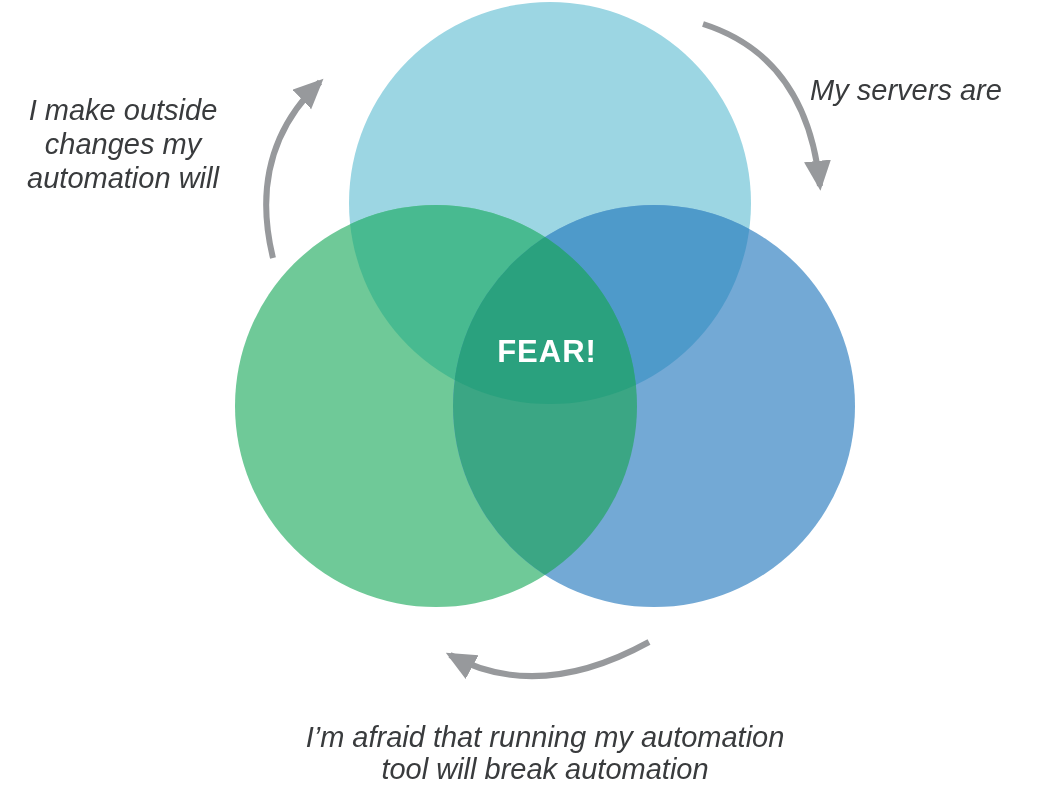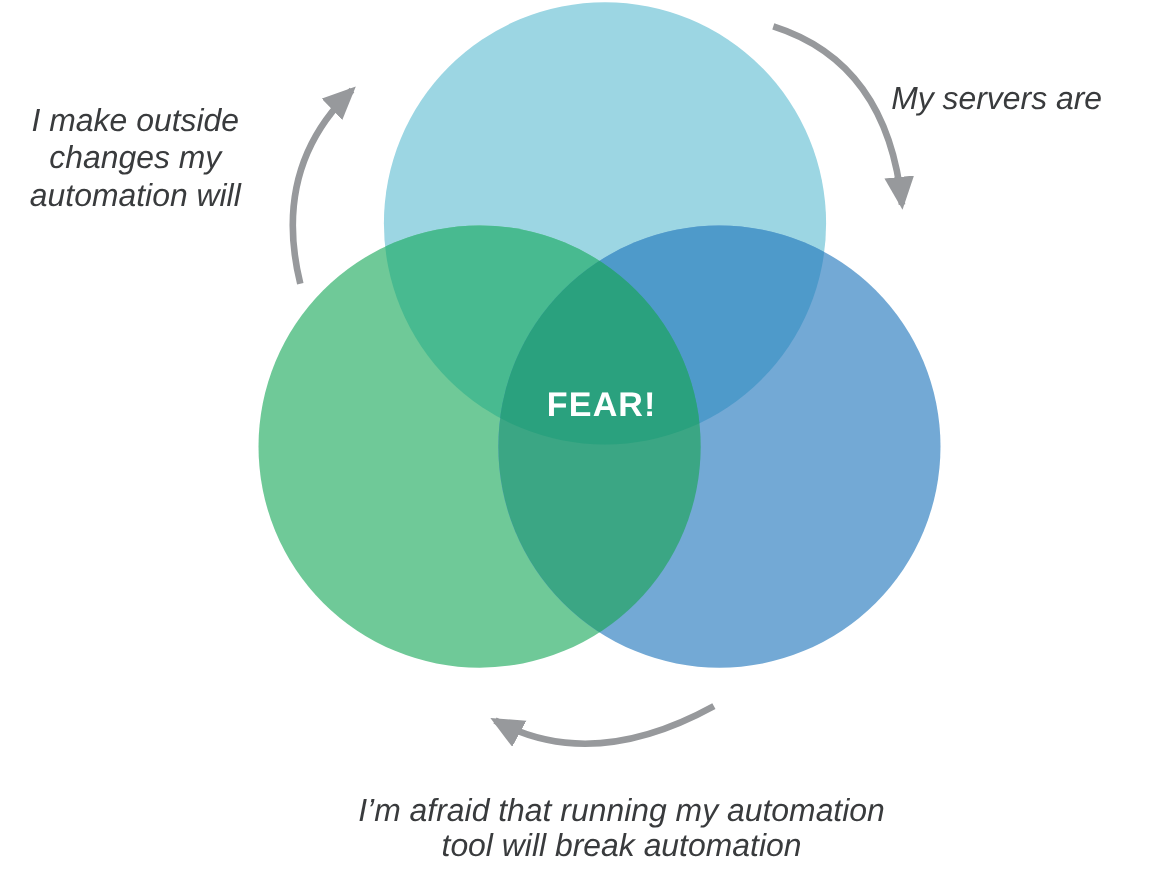--- a/index.html
+++ b/index.html
@@ -18,32 +18,31 @@
     text-align: center;
     font-style: italic;
     font-size: 29px;
     line-height: 34px;
     color: #393b3d;
     white-space: nowrap;
   }
   .cycle-label span { display: block; }
   #label-top-left  { left: 123px; top: 144px; }
   #label-top-right { left: 906px; top: 90px;  line-height: 32px; }
-  #label-bottom    { left: 545px; top: 753px; line-height: 32px; margin-left: 20px; }
+  #label-bottom    { left: 545px; top: 753px; line-height: 32px; }
   .fear-label {
     position: absolute;
     left: 547px;
     top: 352px;
     transform: translate(-50%, -50%);
     font-weight: 800;
     font-size: 31px;
     letter-spacing: 1px;
     color: #ffffff;
     white-space: nowrap;
-    margin-top: 16px;
   }
 </style>
 </head>
 <body>
 
 <div class="stage">
 
   <svg class="venn-svg" width="1045" height="799" viewBox="0 0 1045 799">
     <defs>
       <clipPath id="clipTop">

